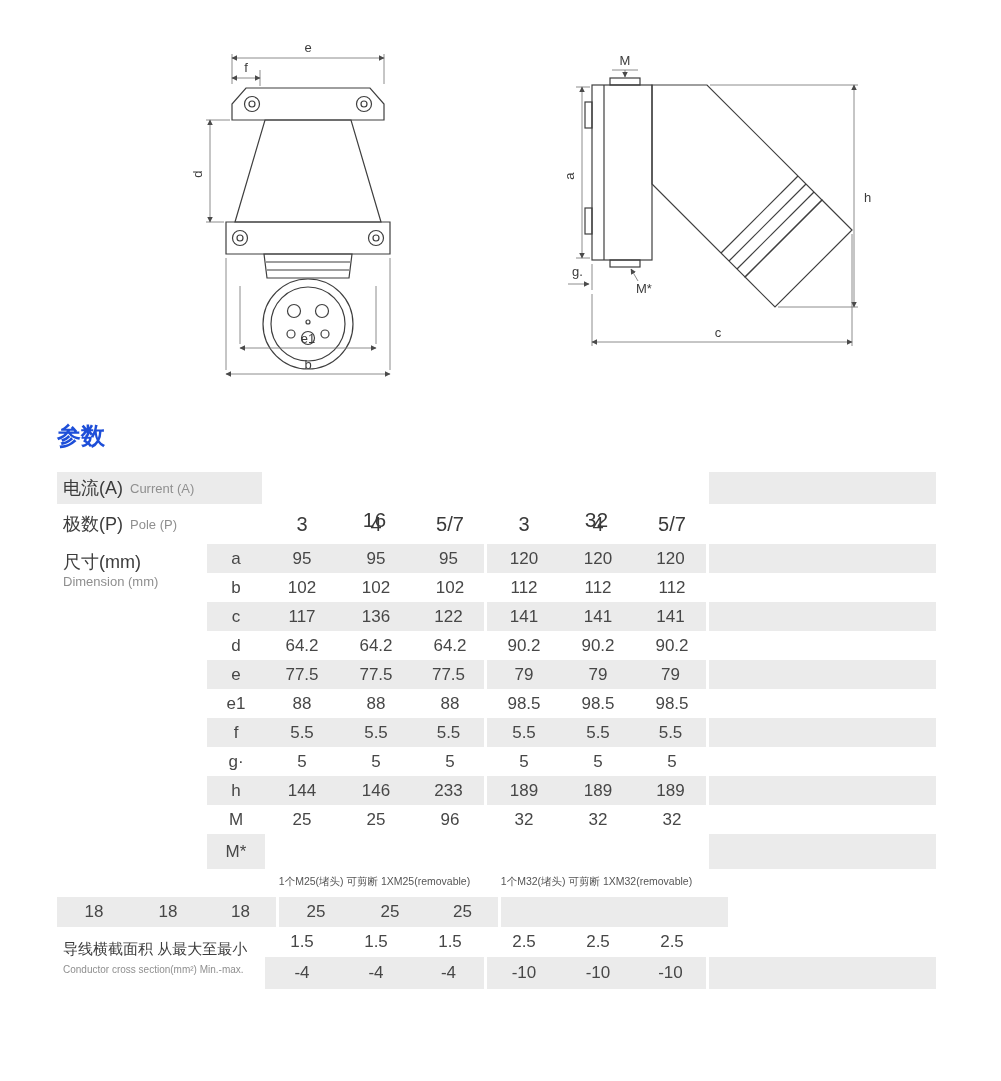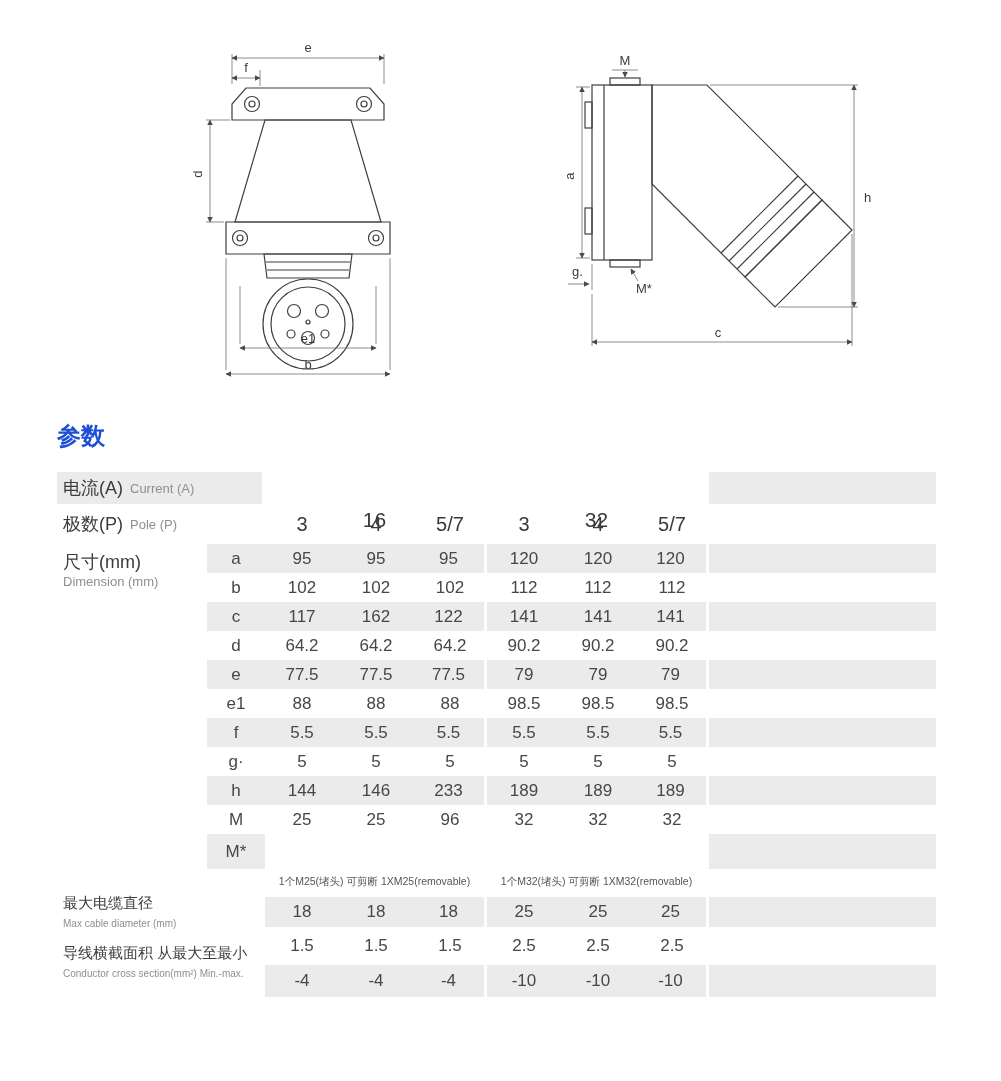--- a/index.html
+++ b/index.html
@@ -32,21 +32,21 @@
   .c-v      { width:74px; }
   .c-group  { width:222px;margin-top:48px; }
   .c-trail  { width:227px; }
 
   .r-current{ height:32px; }
   .r-pole   { height:40px; }
   .r-dim    { height:29px; }
   .r-mstar  { height:35px; }
   .r-gap    { height:28px; }
   .r-cable  { height:30px; }
-  .r-ct     { height:38px; }
+  .r-ct     { height:30px; }
   .r-cb     { height:32px; }
 
   .zh  { font-size:18px; color:#3c3c3c; }
   .en  { font-size:13px; color:#8f8f8f; }
   .zh-sm { font-size:15px; color:#3c3c3c; line-height:17px; }
   .en-sm { font-size:10px; color:#8f8f8f; line-height:12px; }
   .big   { font-size:21px; color:#3a3a3a; }
   .pole-v{ font-size:20px; color:#3a3a3a; }
   .mstar-txt { font-size:10.5px; color:#555; white-space:nowrap; }
 
@@ -215,21 +215,21 @@
         <div class="cell c-v">112</div>
         <div class="cell c-v">112</div>
         <div class="cell c-v">112</div>
         <div class="cell c-trail"></div>
       </div>
 
       <div class="row r-dim">
         <div class="cell c-spacer"></div>
         <div class="cell c-key g">c</div>
         <div class="cell c-v g">117</div>
-        <div class="cell c-v g">162</div>
+        <div class="cell c-v g">136</div>
         <div class="cell c-v g cut">122</div>
         <div class="cell c-v g">141</div>
         <div class="cell c-v g">141</div>
         <div class="cell c-v g cut">141</div>
         <div class="cell c-trail g"></div>
       </div>
 
       <div class="row r-dim">
         <div class="cell c-spacer"></div>
         <div class="cell c-key">d</div>
@@ -319,24 +319,20 @@
         <div class="cell c-key g">M*</div>
         <div class="cell c-group g cut mstar-txt">1个M25(堵头) 可剪断 1XM25(removable)</div>
         <div class="cell c-group g cut mstar-txt">1个M32(堵头) 可剪断 1XM32(removable)</div>
         <div class="cell c-trail g"></div>
       </div>
     </div>
 
     <div class="row r-gap"></div>
 
     <div class="row r-cable">
-      <div class="cell c-merged col">
-        <span class="zh-sm">最大电缆直径</span>
-        <span class="en-sm">Max cable diameter (mm)</span>
-      </div>
       <div class="cell c-v g">18</div>
       <div class="cell c-v g">18</div>
       <div class="cell c-v g cut">18</div>
       <div class="cell c-v g">25</div>
       <div class="cell c-v g">25</div>
       <div class="cell c-v g cut">25</div>
       <div class="cell c-trail g"></div>
     </div>
 
     <div class="row">

